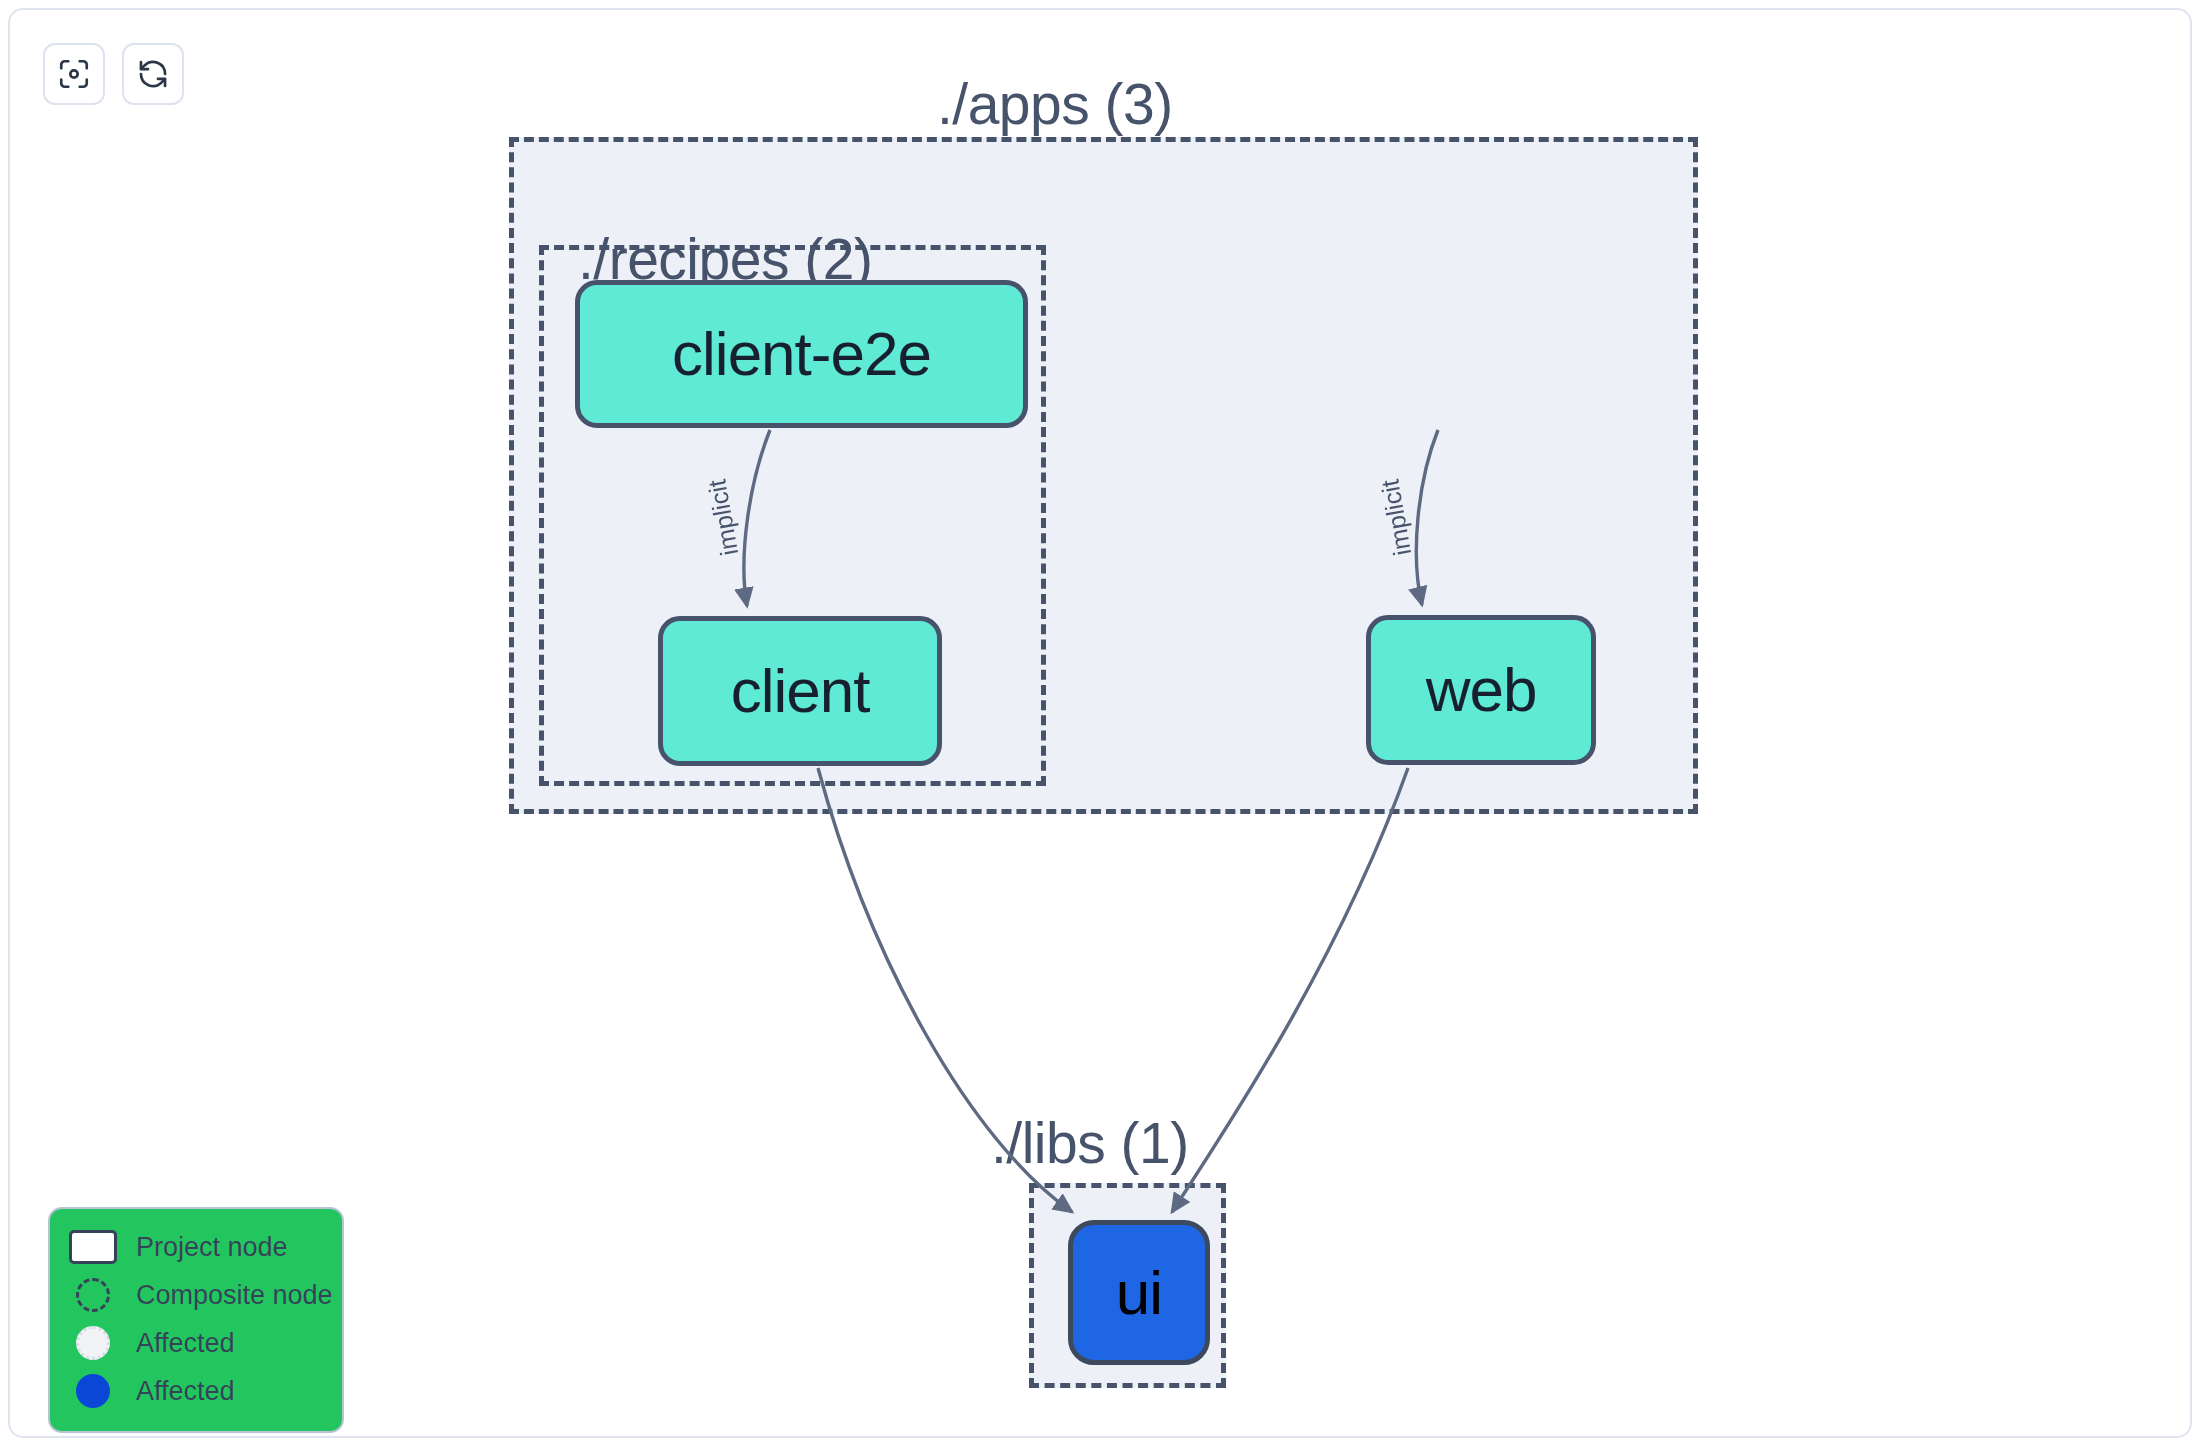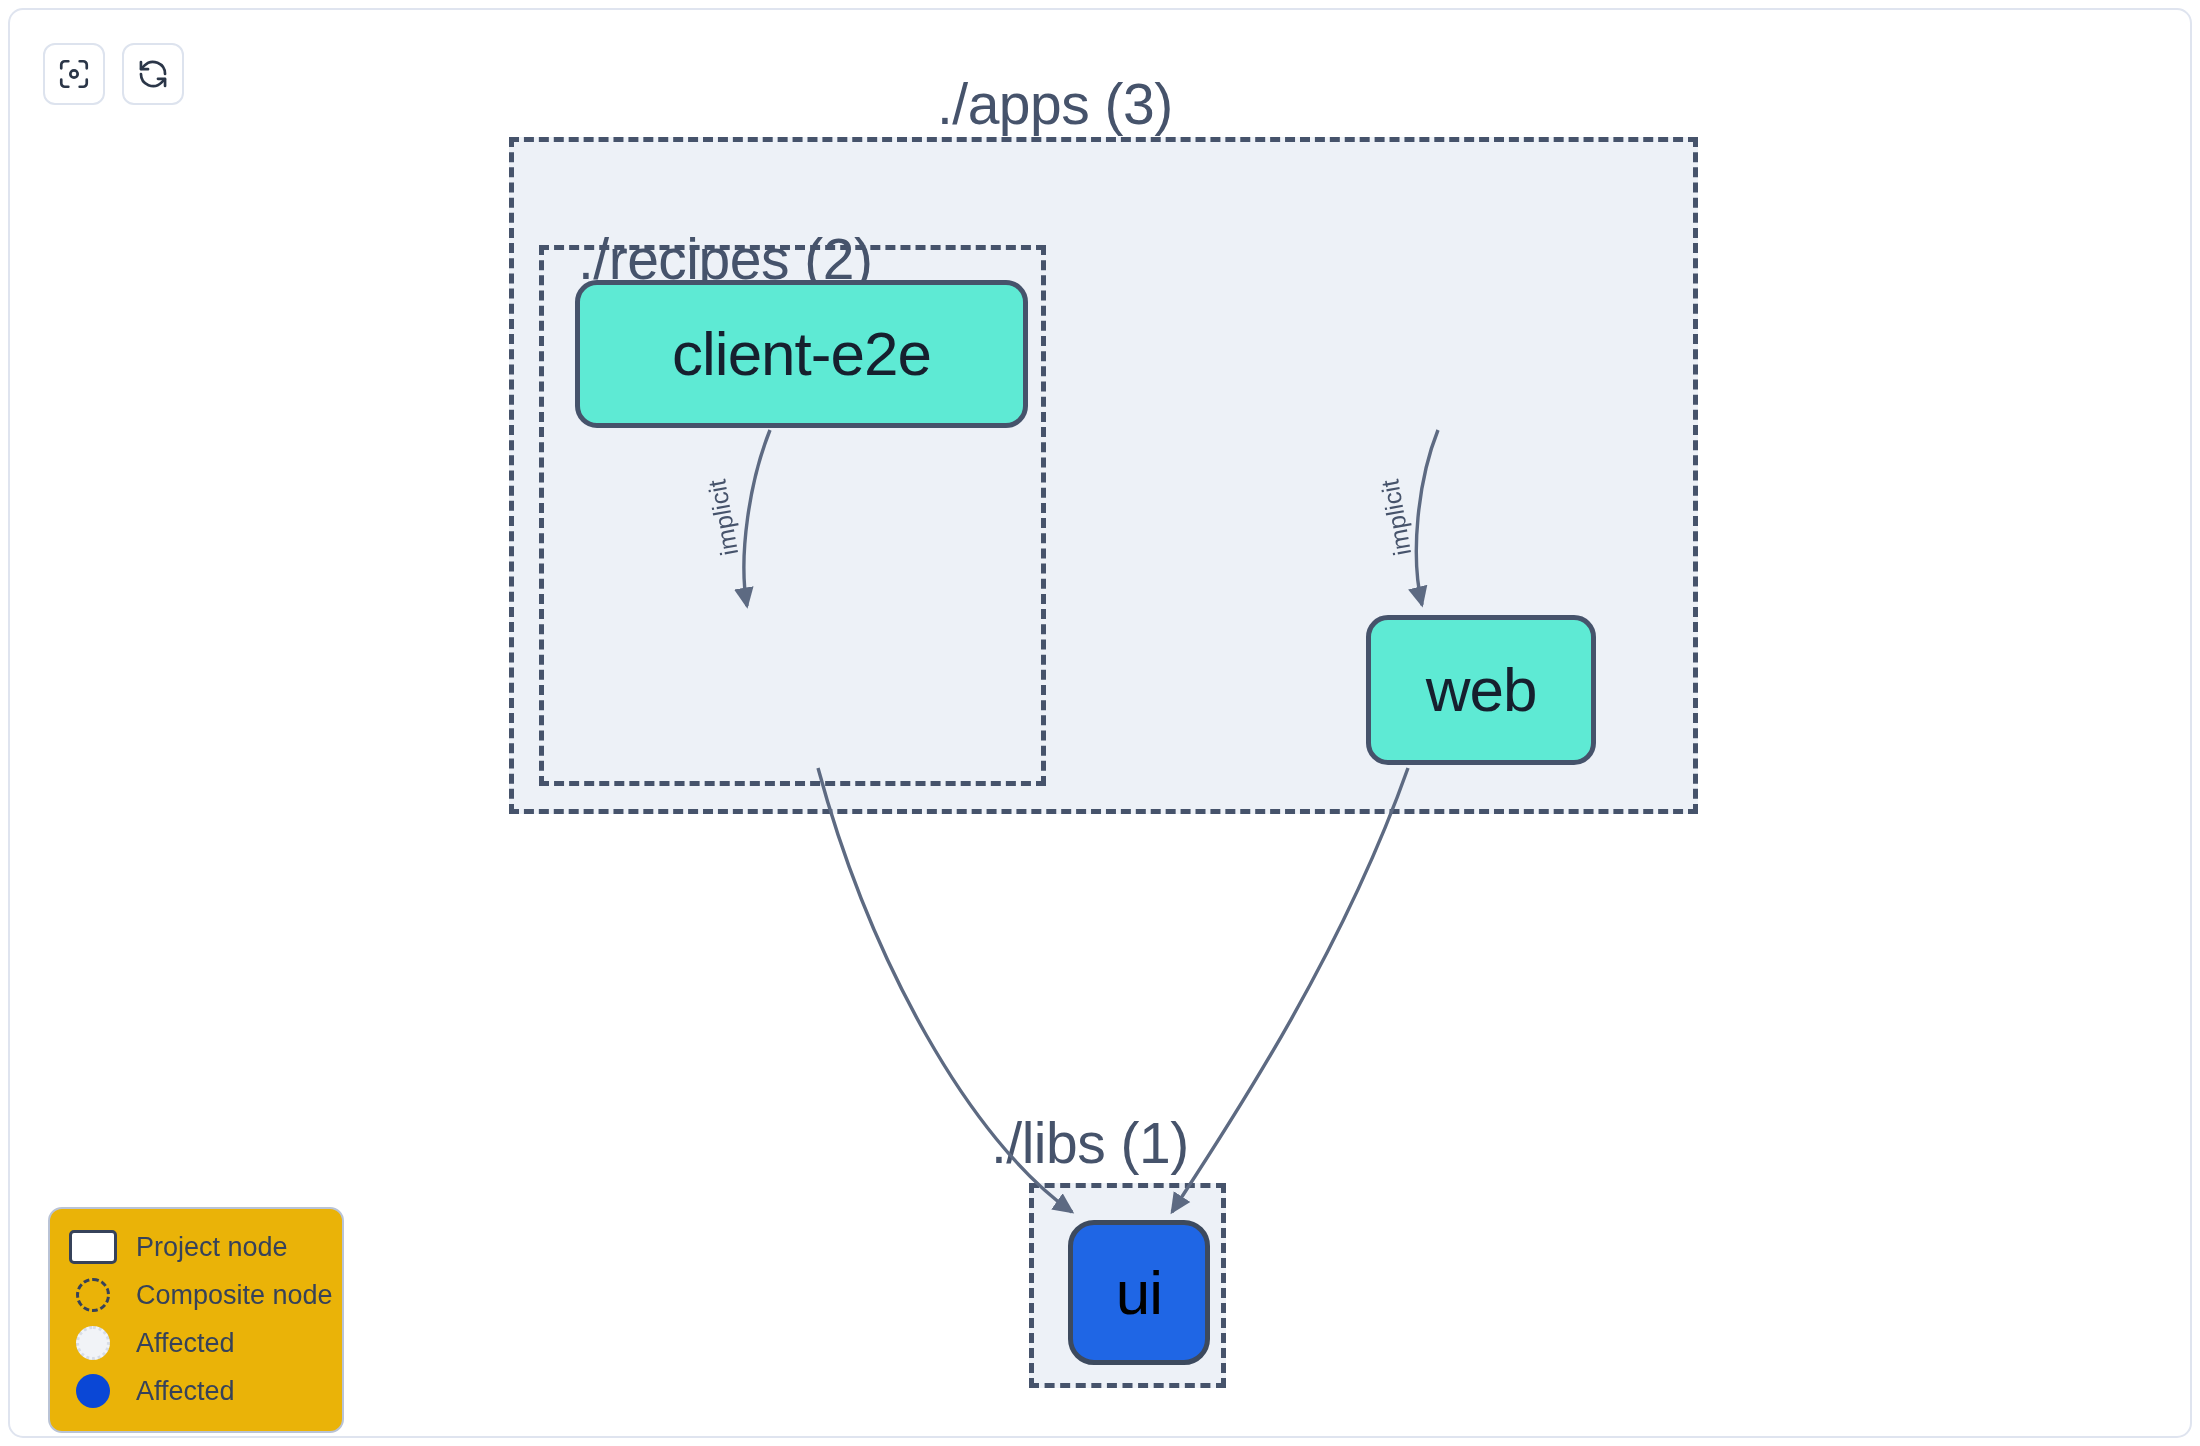--- a/index.html
+++ b/index.html
@@ -129,21 +129,21 @@
   }
 
   
   .legend {
     position: absolute;
     left: 38px;
     top: 1197px;
     width: 296px;
     border: 2px solid #b9c3d6;
     border-radius: 14px;
-    background: #eab308;
+    background: #22c55e;
     padding: 14px 18px 16px 18px;
     z-index: 50;
   }
   .legend-row {
     display: flex;
     align-items: center;
     height: 48px;
     gap: 18px;
   }
   .legend-swatch {
@@ -245,20 +245,23 @@
       </svg>
 
       <div class="edge-label" style="left:675px; top:495px; transform: rotate(-100deg);">implicit</div>
 
       <div class="edge-label" style="left:1348px; top:495px; transform: rotate(-100deg);">implicit</div>
 
       <div class="node" style="left:565px; top:270px; width:453px; height:148px;">
         <span class="node-label">client-e2e</span>
       </div>
 
+      <div class="node" style="left:648px; top:606px; width:284px; height:150px;">
+        <span class="node-label">client</span>
+      </div>
 
 
       <div class="node" style="left:1356px; top:605px; width:230px; height:150px;">
         <span class="node-label">web</span>
       </div>
 
       <div class="node touched" style="left:1058px; top:1210px; width:142px; height:145px;">
         <span class="node-label">ui</span>
       </div>
 

